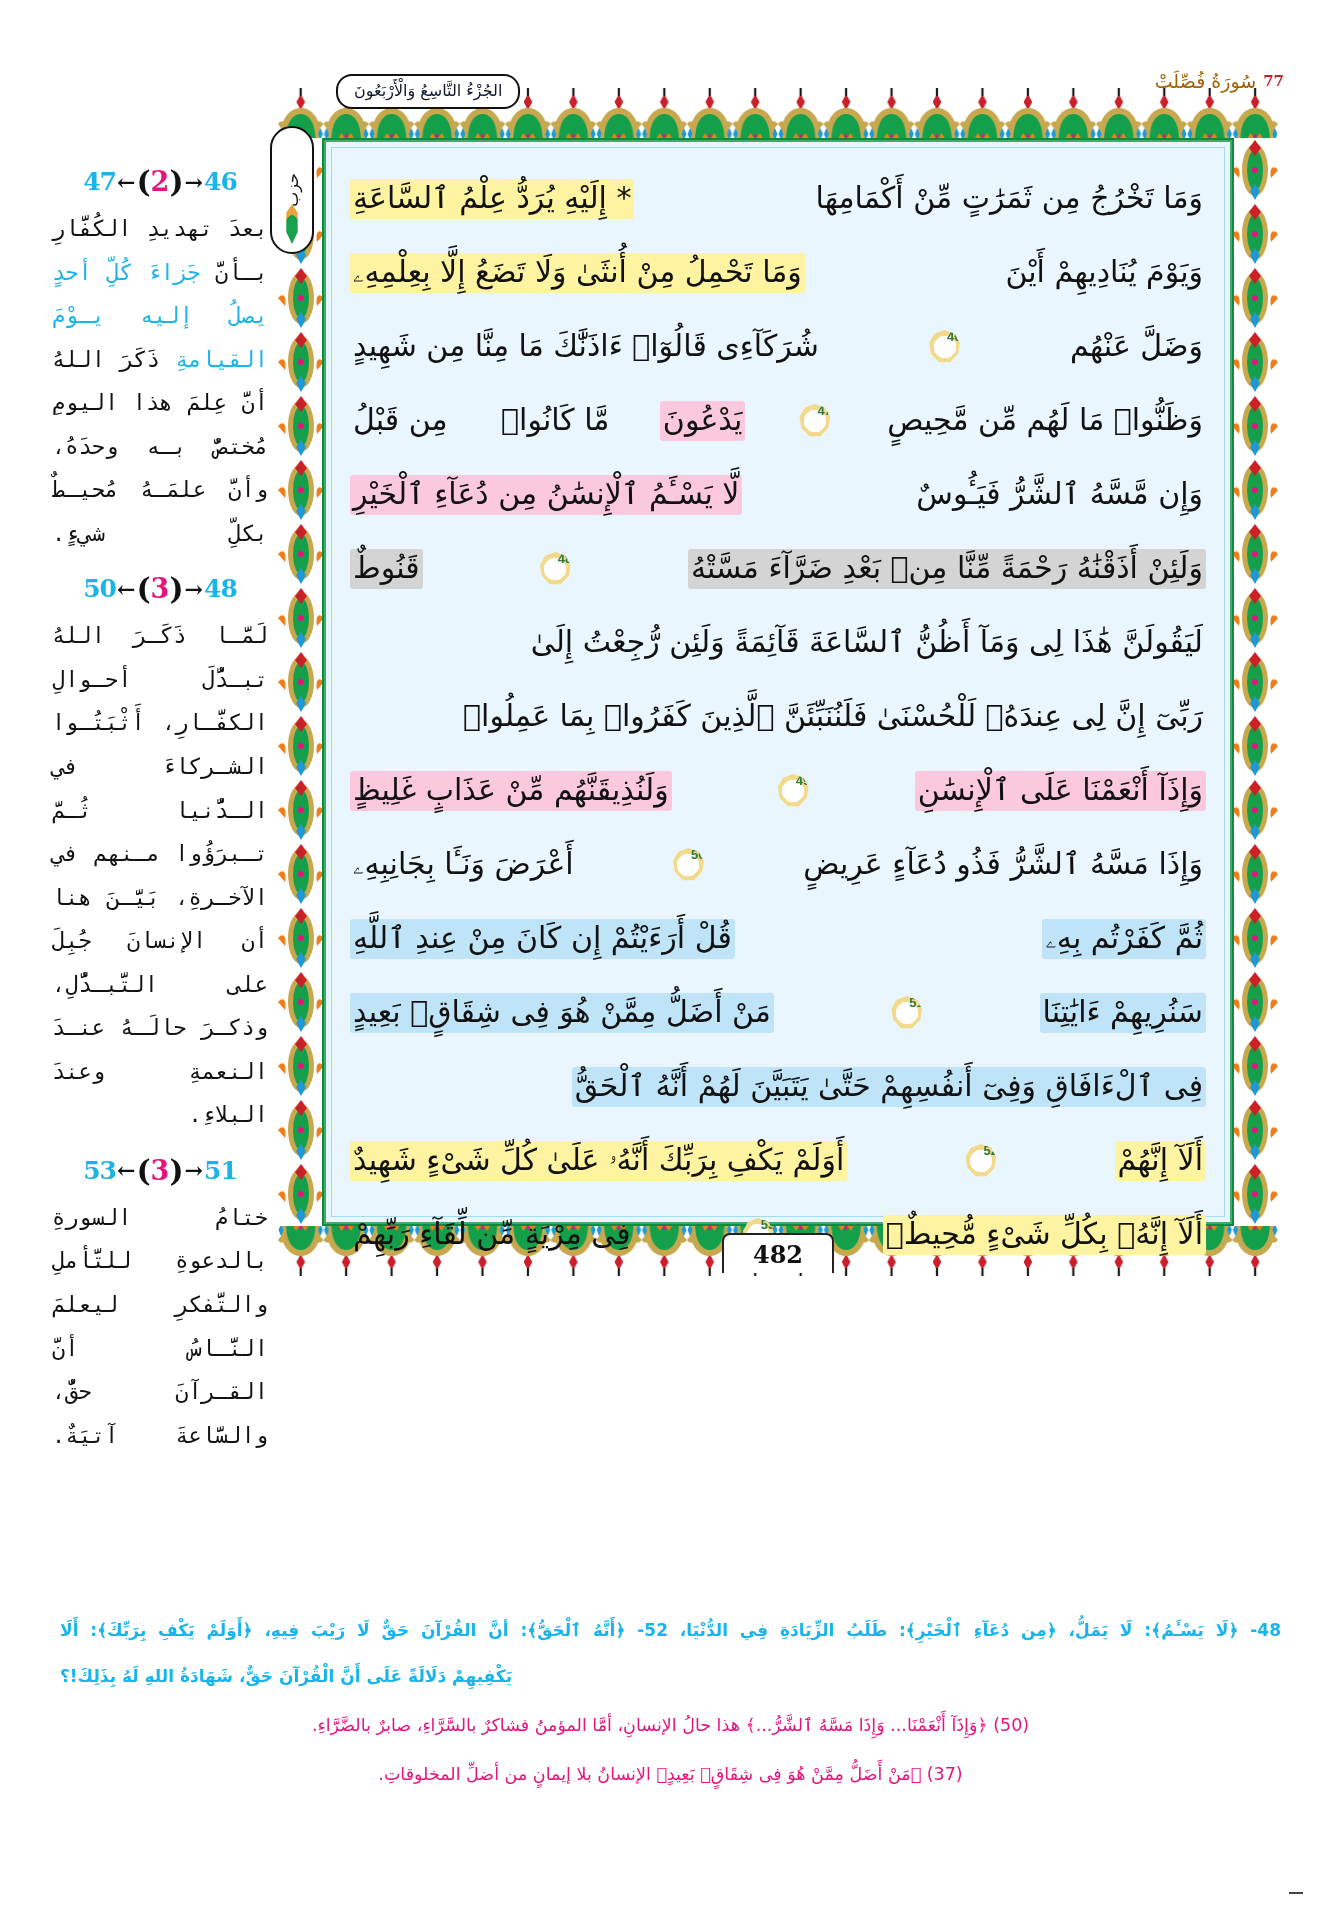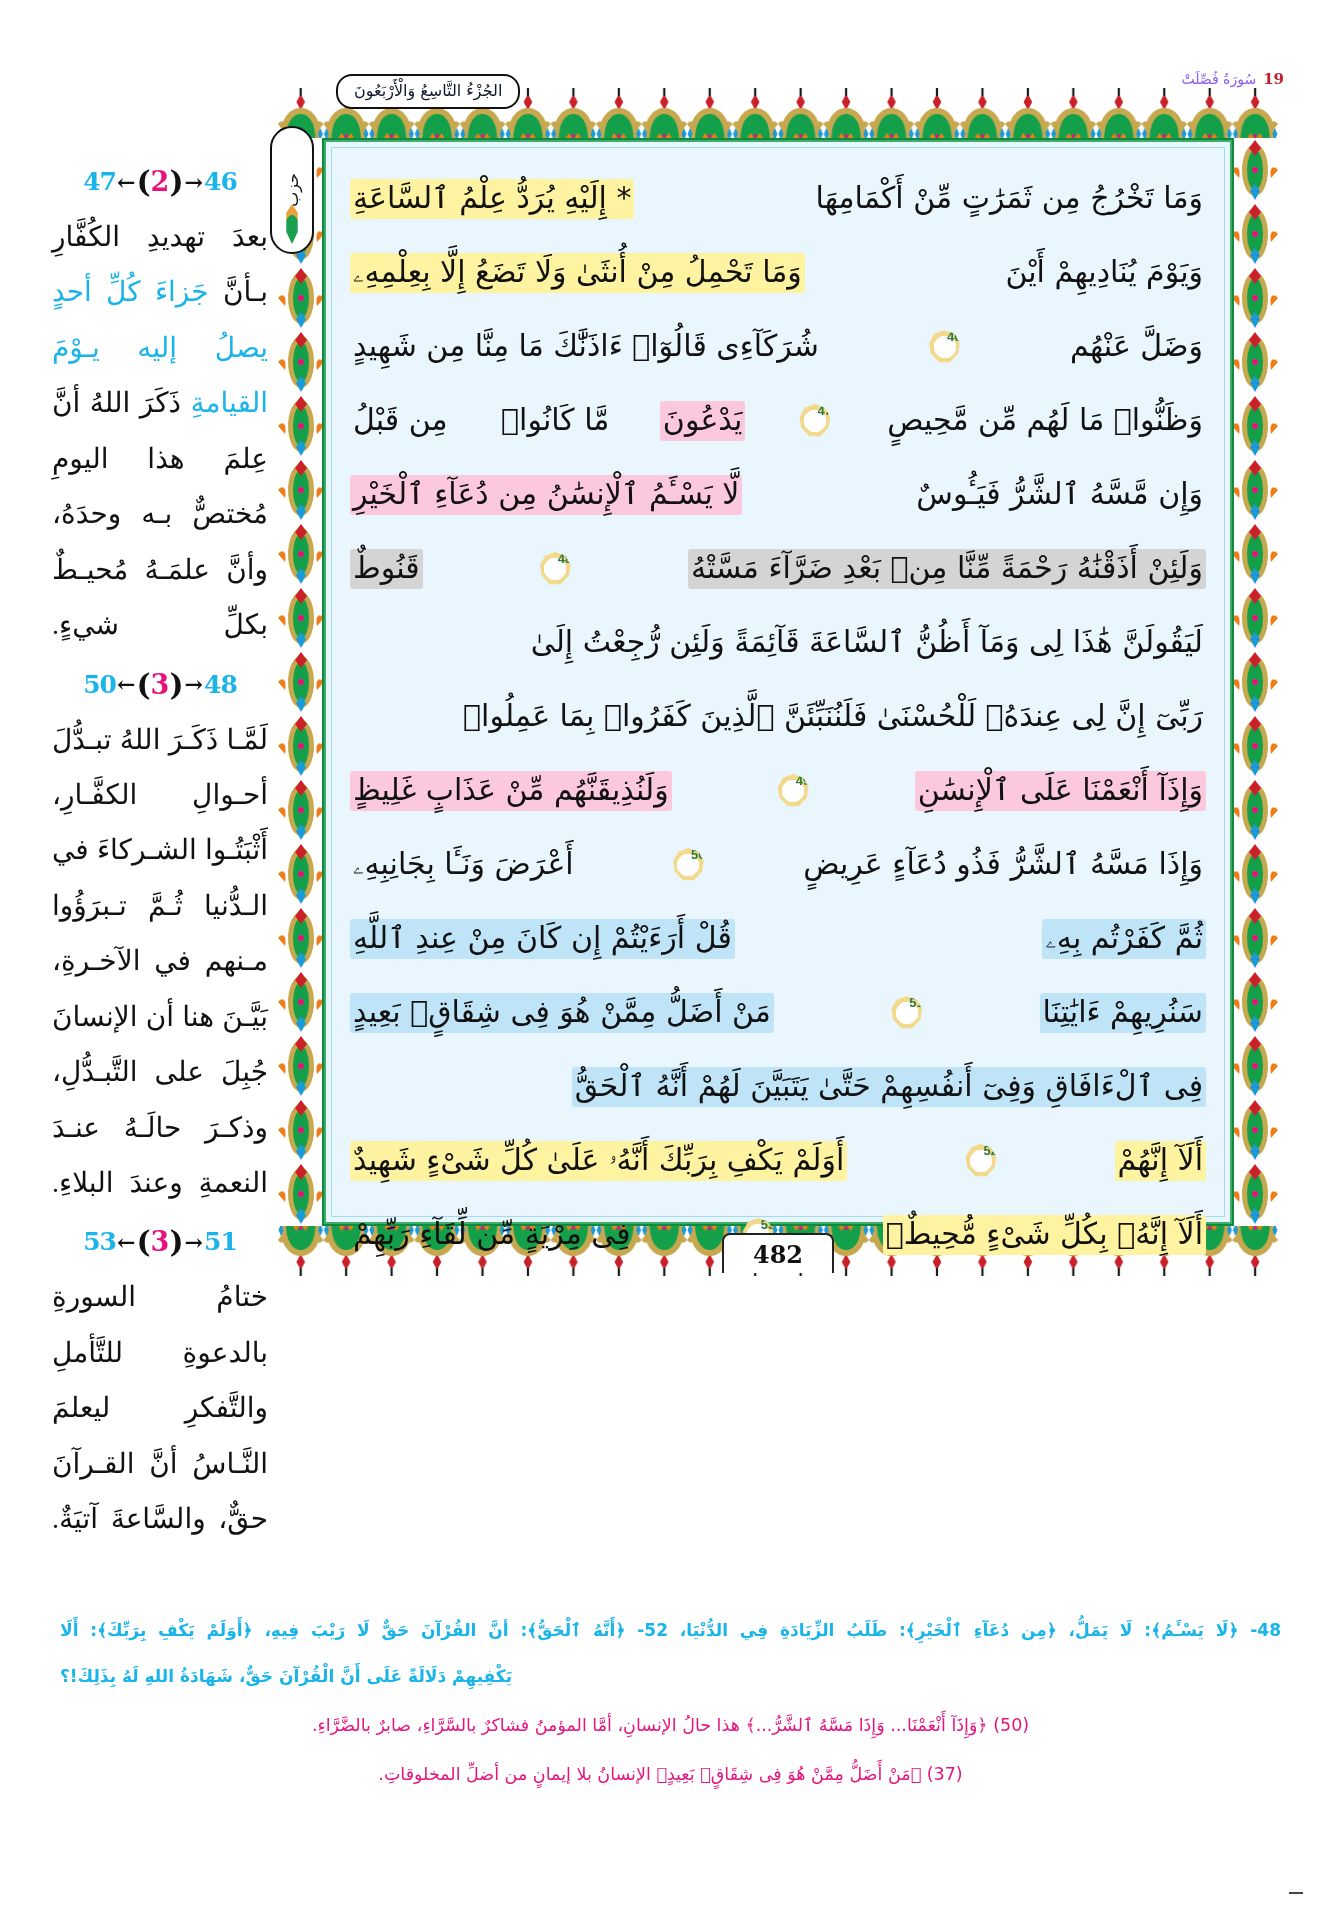--- a/index.html
+++ b/index.html
@@ -22,22 +22,22 @@
     direction:ltr; gap:0px; margin:14px 0 10px 0;
     font-family:"DejaVu Serif","Liberation Serif",serif;
     font-weight:bold; font-size:25px;
   }
   .m-num { color:#1ab4e8; letter-spacing:-1px; }
   .m-arrow { color:#111; font-size:22px; line-height:1; padding:0 1px; }
   .m-paren { color:#111; font-size:30px; }
   .m-mid { color:#e8127e; font-size:27px; }
 
   .cm-block {
-    font-family:Liberation Serif, serif;
-    font-size:28px; line-height:1.98; color:#111;
+    font-family:Liberation Mono, monospace;
+    font-size:22px; line-height:1.98; color:#111;
     text-align:justify; text-align-last:justify;
     direction:rtl; word-spacing:1px;
   }
   .cm-cyan { color:#1ab4e8; }
 
   
   #frame {
     position:absolute; left:278px; top:88px; width:1000px; height:1188px;
   }
   
@@ -139,21 +139,21 @@
     padding:5px 16px 7px 16px; background:#fff;
     border:2px solid #111; border-radius:16px;
     font-size:16px; color:#0f172a; z-index:8; white-space:nowrap;
   }
   #hdr-surah {
     position:absolute; right:-6px; top:-18px;
     display:flex; align-items:center; gap:7px;
     z-index:8; white-space:nowrap; direction:rtl;
   }
   #hdr-surah .sname {
-    font-size:14px; color:#8b5cf6;
+    font-size:19px; color:#a16207;
   }
   #hdr-surah .snum {
     font-family:"DejaVu Serif",serif; font-size:15px; color:#c0202a; font-weight:bold;
   }
 
   
   #footnotes {
     position:absolute; left:60px; right:58px; top:1600px;
     direction:rtl; text-align:justify;
   }
@@ -260,21 +260,21 @@
 
   <svg class="orn-right" viewBox="0 0 46 1088" preserveAspectRatio="none" xmlns="http://www.w3.org/2000/svg">
     <rect width="46" height="1088" fill="url(#pside)"></rect>
     <rect x="44" y="0" width="2" height="1088" fill="#0f8a3e"></rect>
   </svg>
 
   <div id="hdr-hizb">
     <span>الجُزْءُ التَّاسِعُ وَالْأَرْبَعُونَ</span>
   </div>
   <div id="hdr-surah">
-    <span class="snum">19</span>
+    <span class="snum">77</span>
     <span class="sname">سُورَةُ فُصِّلَتْ</span>
   </div>
 
   <div id="hizb">
     <span class="lbl">حزب</span>
     <span class="rosette"></span>
   </div>
 
   <div id="textfield">
     <div id="textinner">

